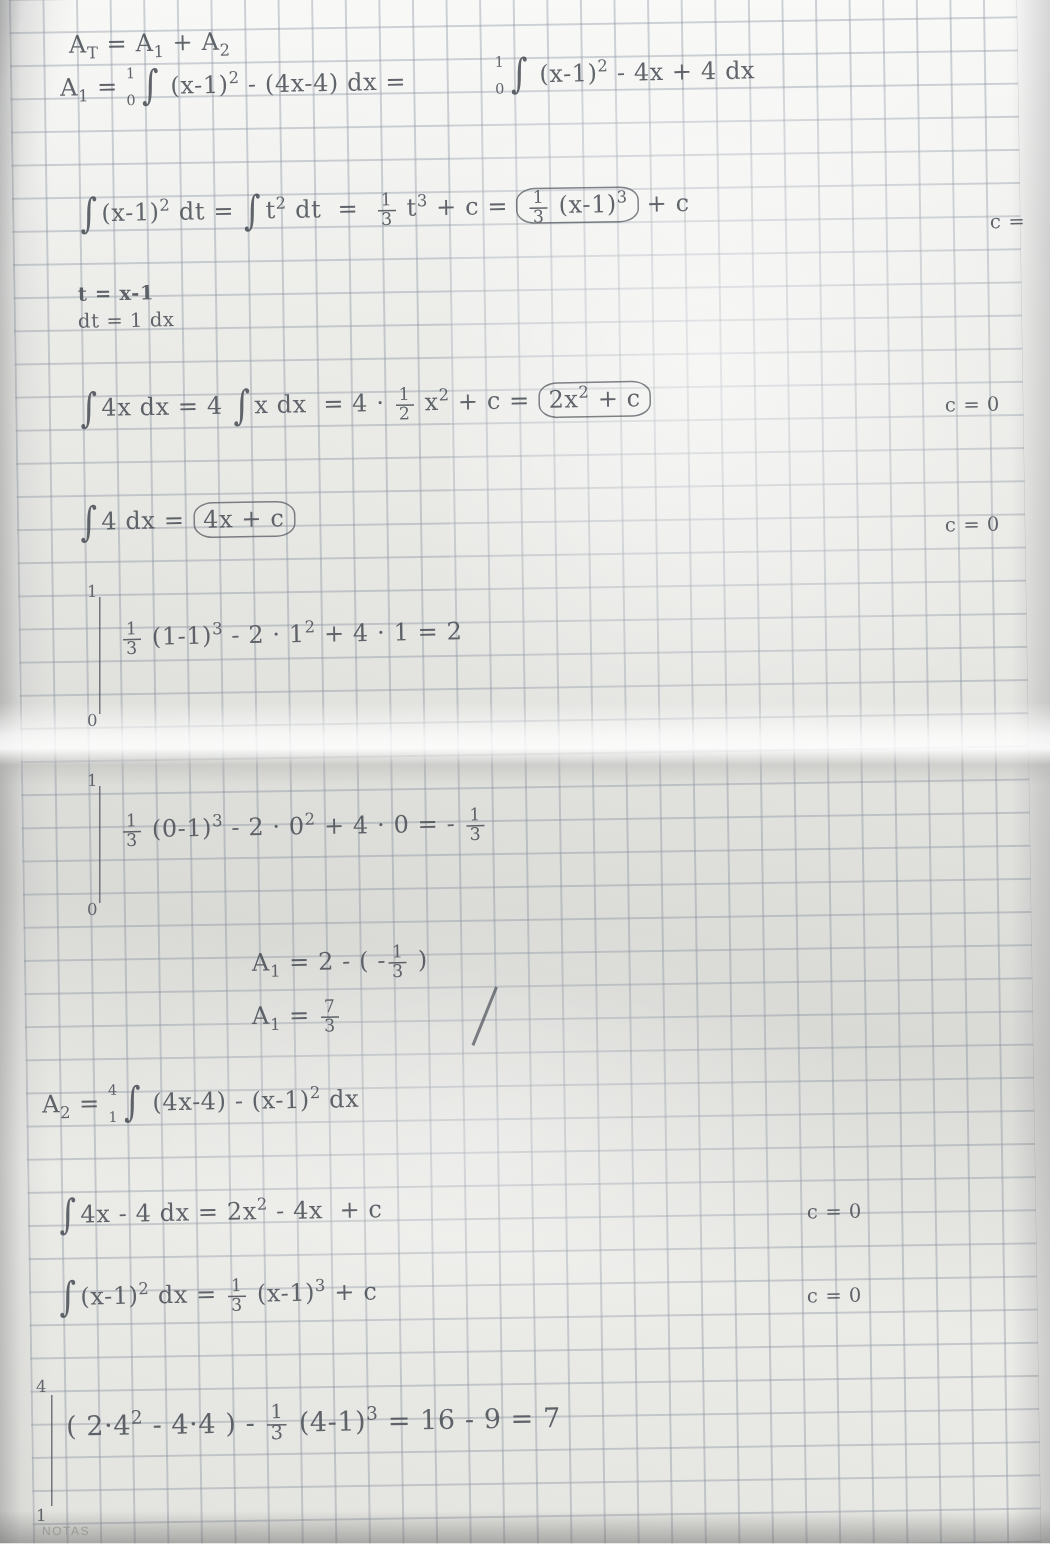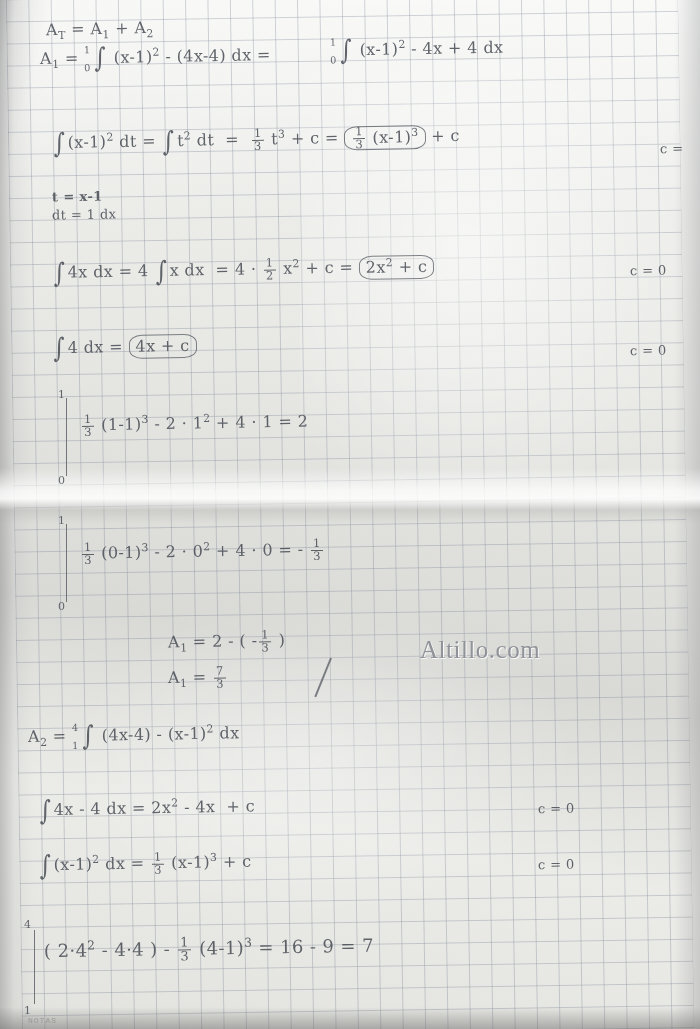--- a/index.html
+++ b/index.html
@@ -176,21 +176,21 @@
     color: #8d9096;
     letter-spacing: 0.5px;
     text-shadow: 1px 1px 0 rgba(255,255,255,0.85);
     opacity: 0.95;
   }
 
   #footer-note {
     position: absolute;
     left: 28px;
     bottom: 4px;
-    font-family: Liberation Mono, monospace;
+    font-family: Liberation Sans, sans-serif;
     font-size: 8px;
     color: #9a9a98;
     letter-spacing: 1px;
   }
 </style>
 </head>
 <body>
 
 <div id="page">
 
@@ -286,16 +286,15 @@
     <div class="vbar" style="left:34px; top:930px; height:74px;"></div>
     <div class="tick" style="left:24px; top:918px;">4</div>
     <div class="tick" style="left:24px; top:1004px;">1</div>
     <div class="hw lg" style="left:44px; top:936px; transform:rotate(-1deg);">
       ( 2·4<sup>2</sup> - 4·4 ) -
       <span class="frac"><span class="num">1</span><span class="den">3</span></span> (4-1)<sup>3</sup> = 16 - 9 = 7
     </div>
 
   </div>
 
-  <div id="watermark">Altillo.com</div>
   <div id="footer-note">NOTAS</div>
 
 </div>
 
 </body></html>

